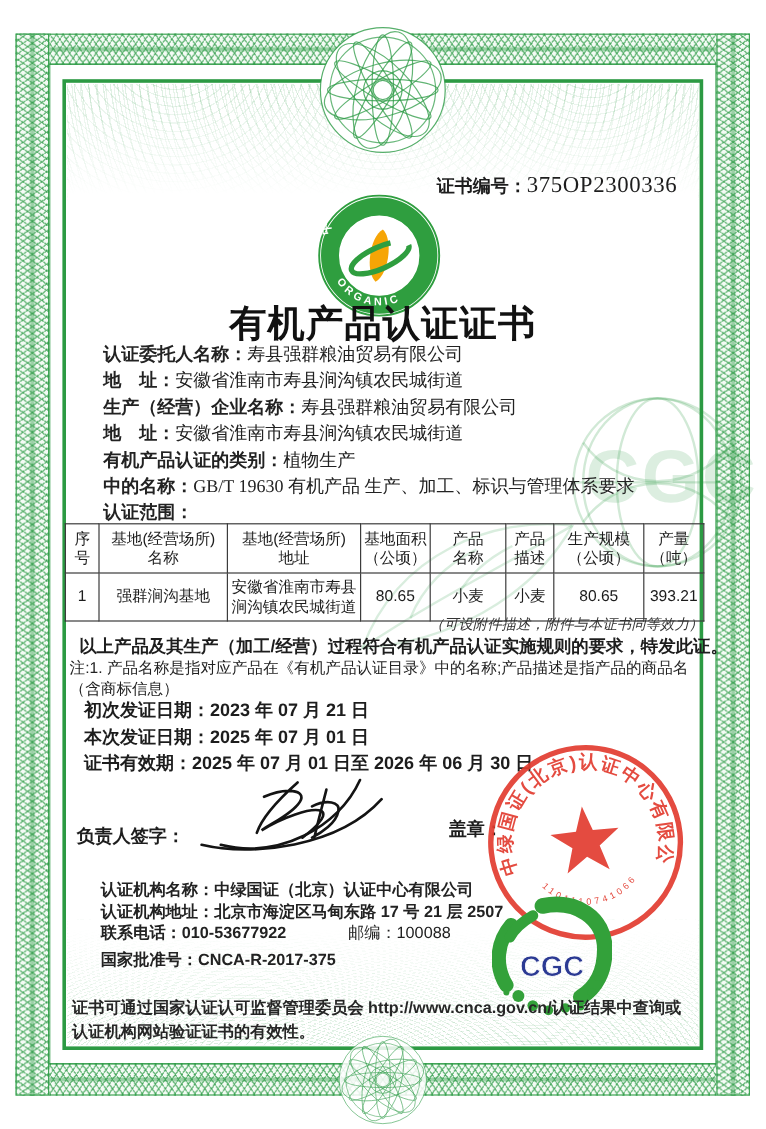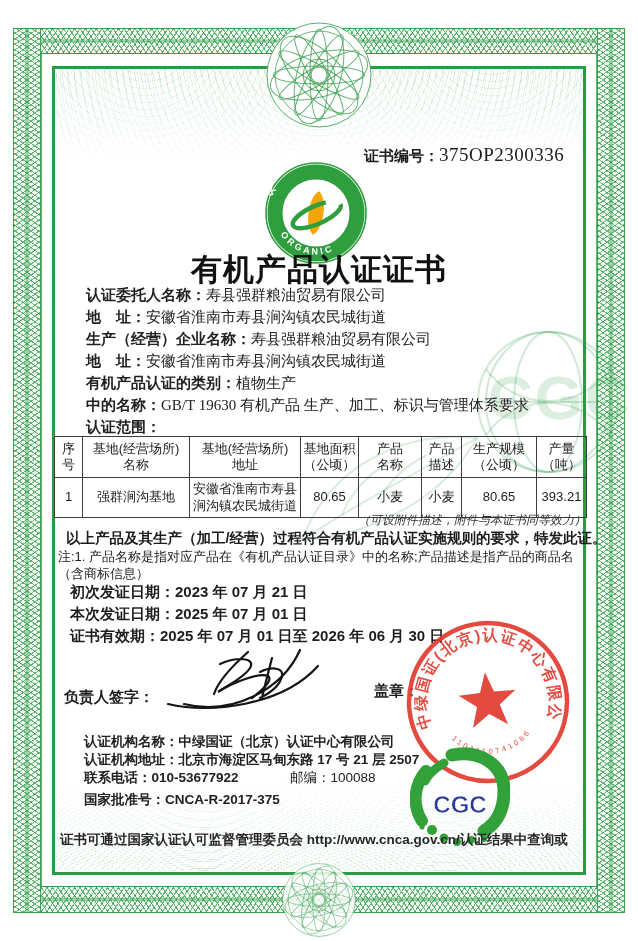--- a/index.html
+++ b/index.html
@@ -302,14 +302,15 @@
       <circle cx="11" cy="41" r="4"></circle>
         <circle cx="24" cy="40" r="3"></circle>
         <circle cx="33" cy="28" r="3.5"></circle>
       <circle cx="38" cy="16" r="2.5"></circle>
         <circle cx="-38" cy="28" r="2.5"></circle>
     </g>
     <text x="0" y="14" text-anchor="middle" font-size="24" font-weight="bold" fill="#2b3a93" stroke="#ffffff" stroke-width="0.6" font-family="Liberation Sans,sans-serif">CGC</text>
   </svg>
 
   <div class="footer-line" style="top:831px">证书可通过国家认证认可监督管理委员会 http://www.cnca.gov.cn/认证结果中查询或</div>
+  <div class="footer-line" style="top:851px">认证机构网站验证证书的有效性。</div>
 
 </div>
 
 </body></html>

